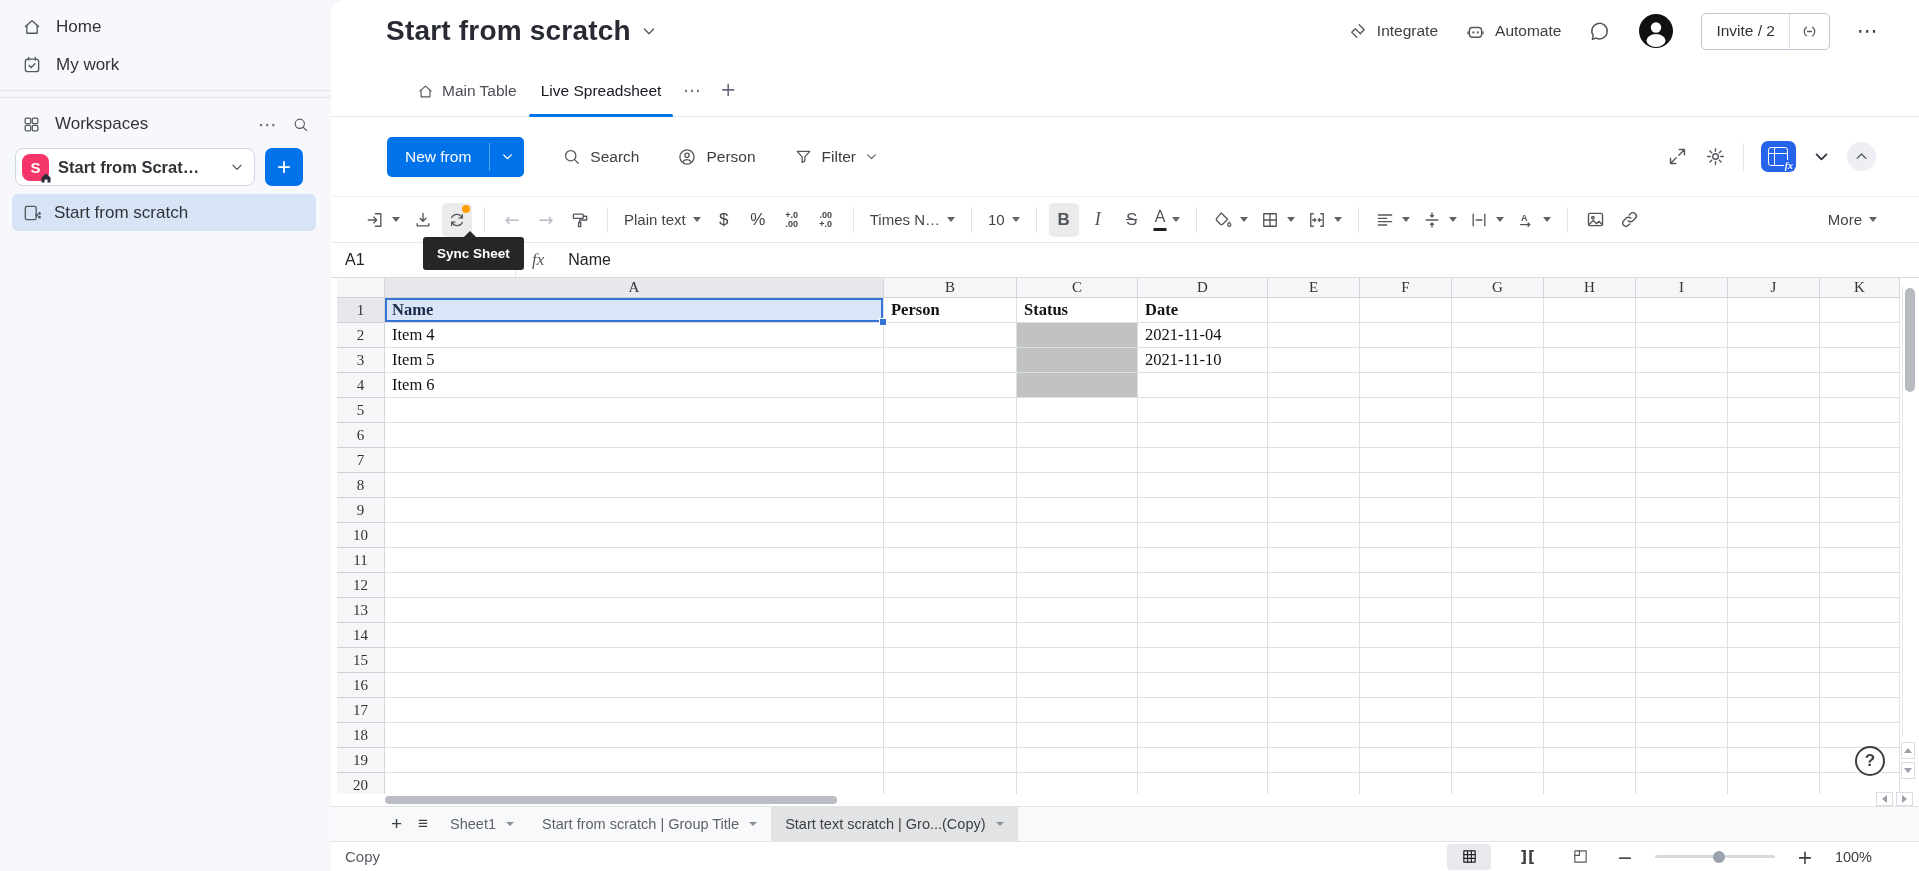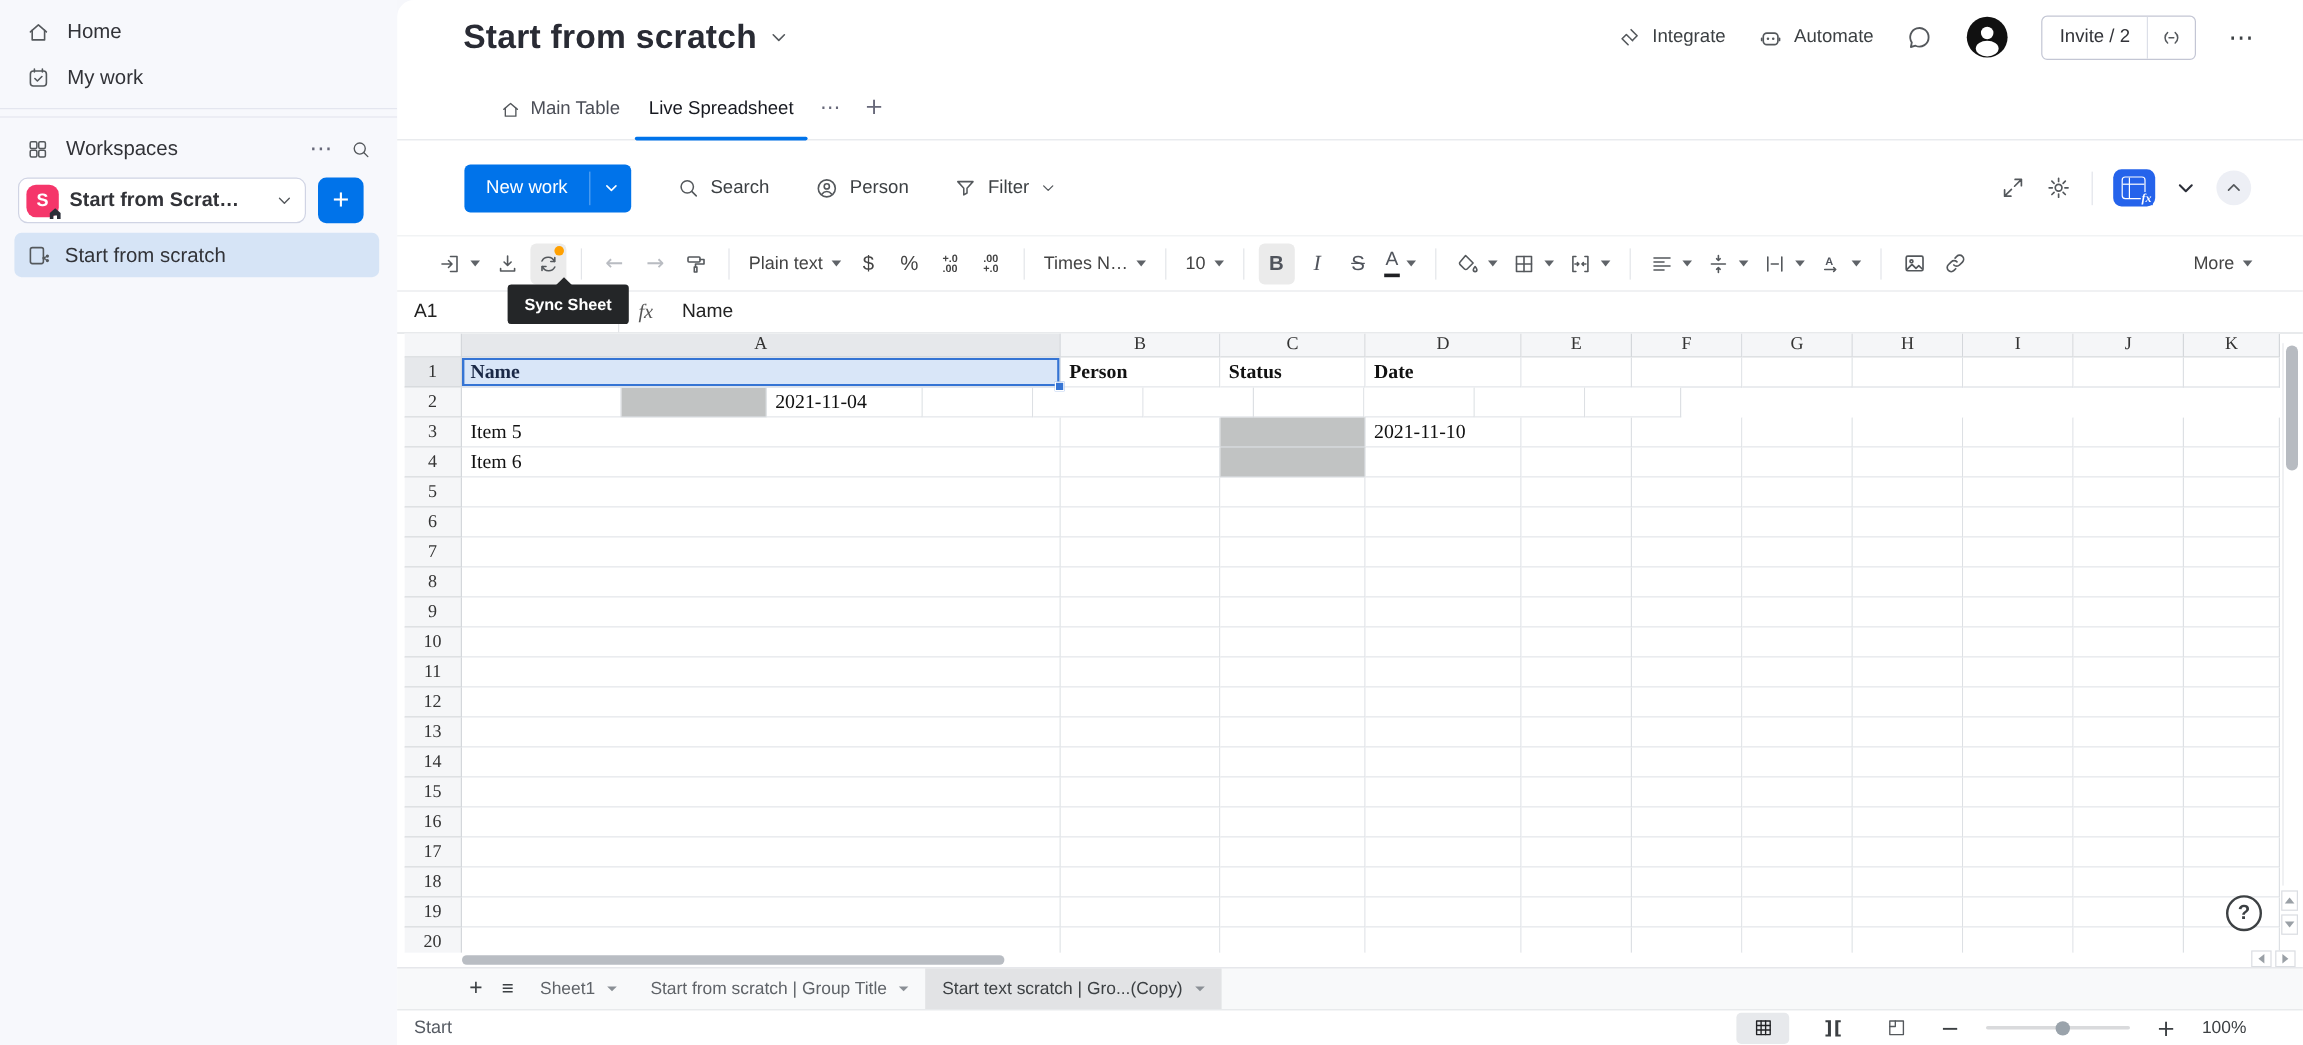--- a/index.html
+++ b/index.html
@@ -278,21 +278,21 @@
     </div>
     <div class="tab active">
       <span>Live Spreadsheet</span>
     </div>
     <span class="tab-extra">⋯</span>
     <span class="tab-extra" style="font-size:19px">+</span>
   </nav>
 
   <div class="actions-row">
     <div class="new-item">
-      <span class="lbl">New work</span>
+      <span class="lbl">New from</span>
       <span class="nidiv"></span>
       <span class="chev">
         <svg class="ic" width="13" height="13" viewBox="0 0 24 24" style="stroke:#fff">
             <path d="M5 9l7 7 7-7" stroke-width="2.4"></path>
           </svg>
       </span>
     </div>
     <div class="act">
       <svg class="ic" width="19" height="19" viewBox="0 0 24 24">
           <circle cx="11" cy="11" r="6.5"></circle>
@@ -533,20 +533,23 @@
         <div class="gcell" style="width: 92px;"></div>
         <div class="gcell" style="width: 92px;"></div>
         <div class="gcell" style="width: 92px;"></div>
         <div class="gcell" style="width: 92px;"></div>
         <div class="gcell" style="width: 92px;"></div>
         <div class="gcell" style="width: 92px;"></div>
         <div class="gcell" style="width: 80px;"></div>
       </div>
       <div class="grow">
         <div class="gcell ghead" style="width: 48px;">2</div>
+        <div class="gcell" style="width: 499px;">
+          <span>Item 4</span>
+        </div>
         <div class="gcell" style="width: 133px;"></div>
         <div class="gcell gray" style="width: 121px;"></div>
         <div class="gcell" style="width: 130px;">
           <span>2021-11-04</span>
         </div>
         <div class="gcell" style="width: 92px;"></div>
         <div class="gcell" style="width: 92px;"></div>
         <div class="gcell" style="width: 92px;"></div>
         <div class="gcell" style="width: 92px;"></div>
         <div class="gcell" style="width: 92px;"></div>
@@ -850,21 +853,21 @@
       <span>Start from scratch | Group Title</span>
       <span class="caret scaret"></span>
     </div>
     <div class="stab active">
       <span>Start text scratch | Gro...(Copy)</span>
       <span class="caret scaret"></span>
     </div>
   </div>
 
   <div class="status-bar">
-    <span class="saved">Start</span>
+    <span class="saved">Copy</span>
     <div class="sb-right">
       <div class="sb-btn on">
         <svg class="ic" width="17" height="17" viewBox="0 0 24 24" style="stroke:#202124">
             <rect x="4" y="4" width="16" height="16"></rect>
             <path d="M4 9.3h16M4 14.6h16M9.3 4v16M14.6 4v16"></path>
           </svg>
       </div>
       <div class="sb-btn">
           <span class="pagebreak">][</span>
         </div>

